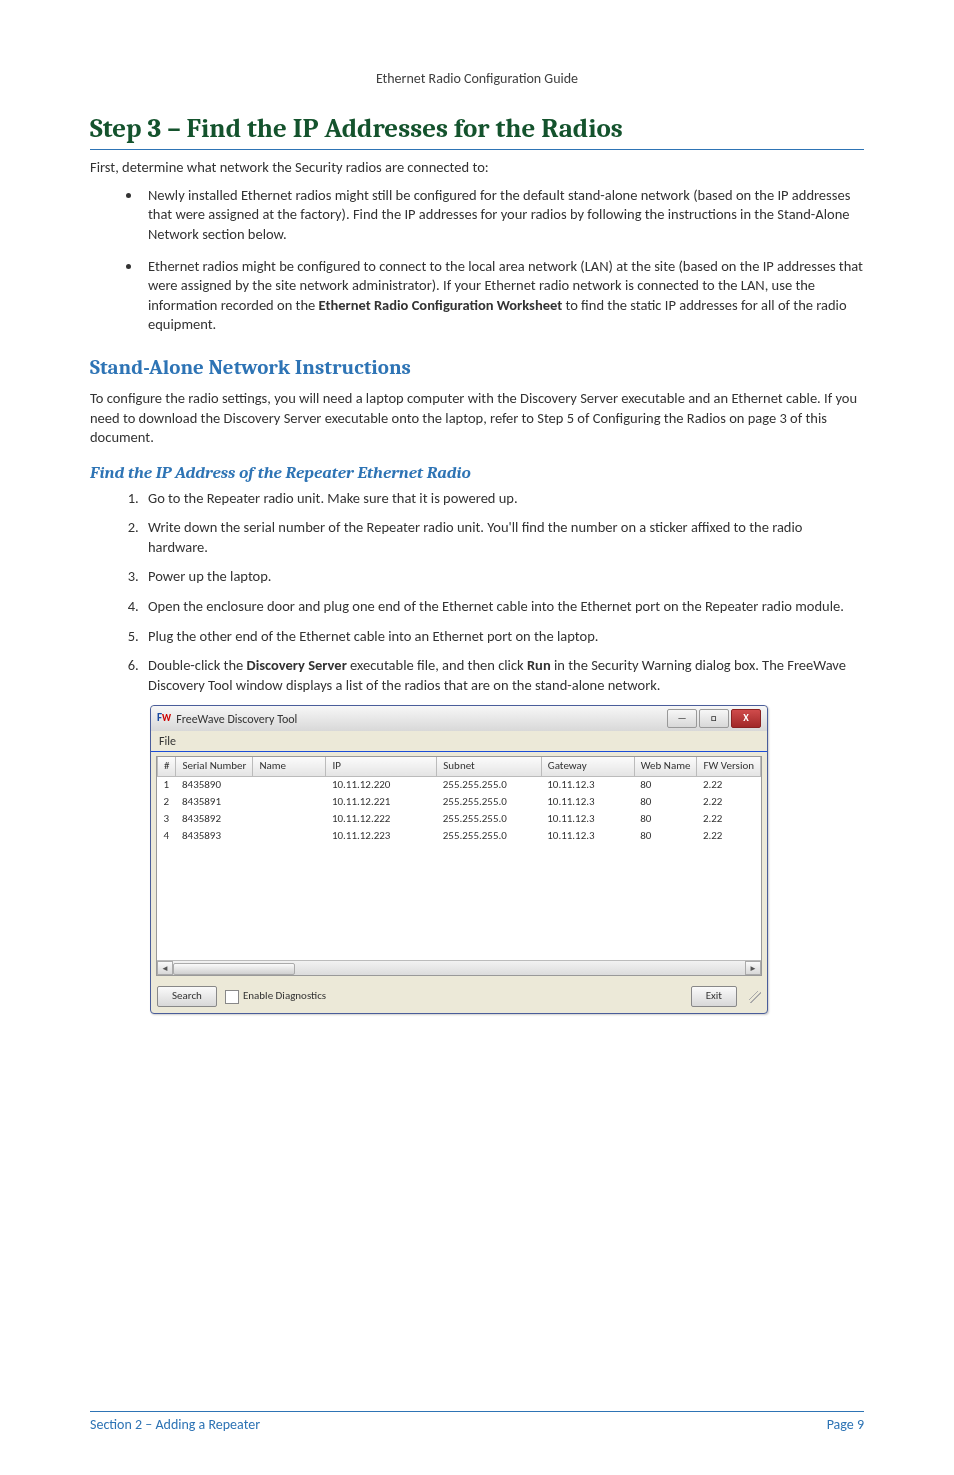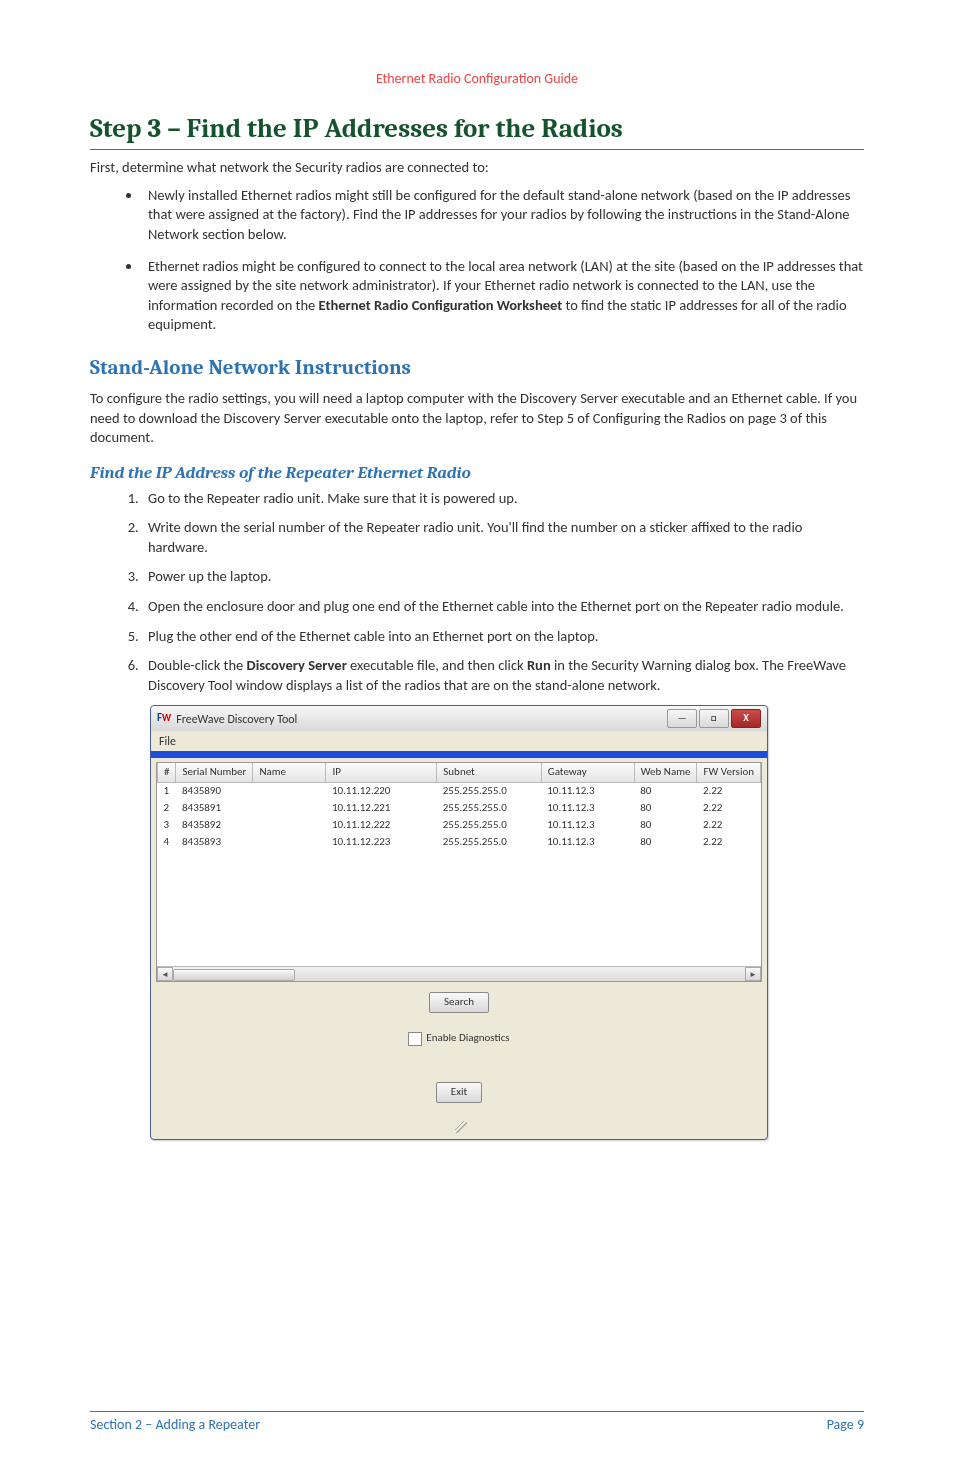--- a/index.html
+++ b/index.html
@@ -9,21 +9,21 @@
     background: #fff;
     width: 954px;
     padding: 70px 90px 40px 90px;
     box-sizing: border-box;
     font-size: 14.5px;
     line-height: 1.35;
   }
   .running-head {
     text-align: center;
     font-size: 14px;
-    color: #ef4444;
+    color: #404040;
     margin-bottom: 22px;
   }
   h1.step-title {
     font-family: Cambria, Georgia, serif;
     color: #14532d;
     font-size: 27px;
     font-weight: bold;
     margin: 0 0 2px 0;
     padding-bottom: 2px;
     border-bottom: 1px solid #2E74B5;
@@ -104,21 +104,21 @@
     margin-left: 2px;
     background: linear-gradient(#f7f7f7,#d8d8d8);
     color: #333;
   }
   .winbtn.close { background: linear-gradient(#cf4b4b,#a12828); color: #fff; border-color:#8a2222; font-weight:bold;}
   .winbtn.max { font-weight:bold; }
   .menubar {
     font-size: 12px;
     padding: 2px 8px;
     background: #ece9d8;
-    border-bottom: 7px solid #1d4ed8;
+    border-bottom: 1px solid #1d4ed8;
     color: #333;
   }
   .grid-wrap {
     margin: 4px 5px;
     border: 1px solid #999;
     background: #fff;
     height: 218px;
     overflow: hidden;
     position: relative;
   }
@@ -157,22 +157,21 @@
     background: linear-gradient(#fafafa,#d8d8d8);
     font-size: 8px; text-align: center; line-height: 12px; color:#555;
   }
   .hscroll .track { flex:1; height:12px; position:relative; }
   .hscroll .thumb { position:absolute; left:0; width:120px; height:10px; top:1px;
     background: linear-gradient(#fafafa,#d0d0d0); border:1px solid #aaa; border-radius:2px;}
   .bottombar {
     display: flex;
     align-items: center;
     padding: 6px;
-    gap: 18px;
-    flex-direction: column;
+    gap: 8px;
   }
   .btn {
     font-size: 11px;
     padding: 2px 14px;
     border: 1px solid #888;
     border-radius: 2px;
     background: linear-gradient(#fafafa,#d8d8d8);
     color: #333;
   }
   .chk-wrap { display: flex; align-items: center; font-size: 11px; color:#333; }

